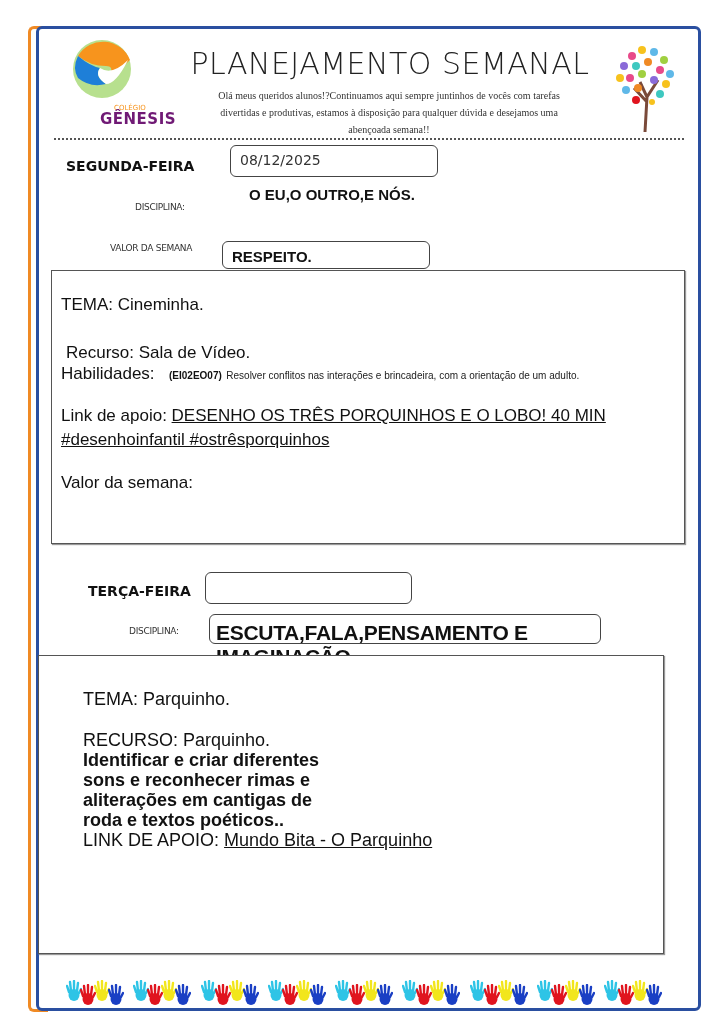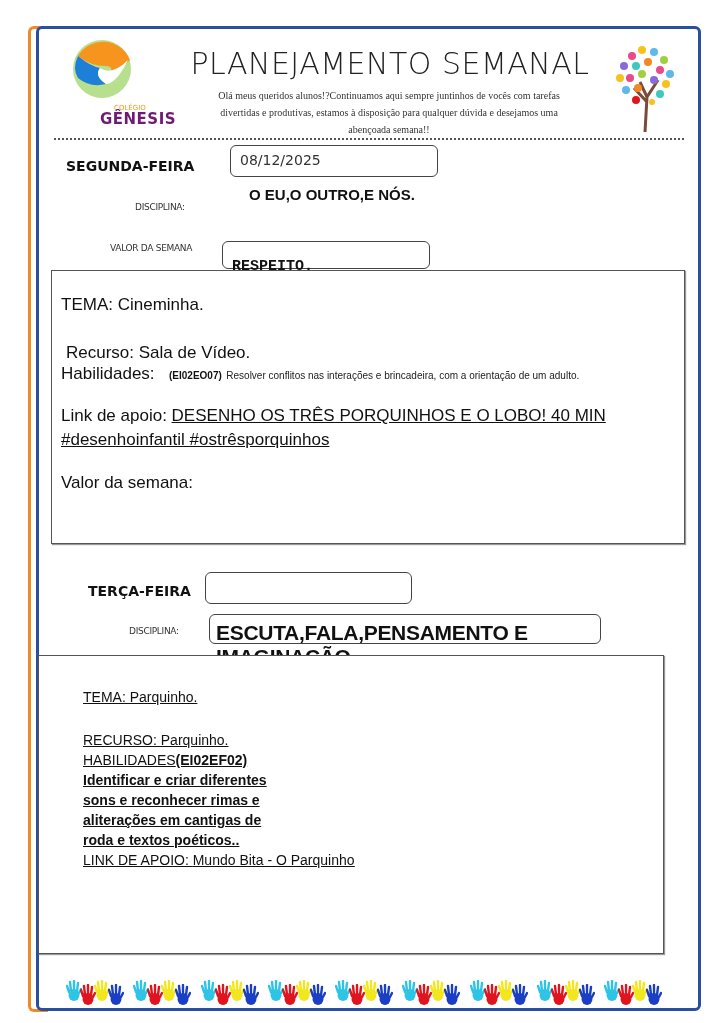--- a/index.html
+++ b/index.html
@@ -12,21 +12,21 @@
   .title { left:170px; top:46px; width:440px; text-align:center; font-family:"DejaVu Sans", sans-serif; font-size:30px; font-weight:300; letter-spacing:0.5px; color:#222; }
   .intro { left:176px; top:87px; width:426px; text-align:center; font-family:Liberation Serif, serif; font-size:10px; line-height:17px; color:#333; }
   .dots { left:54px; top:138px; width:630px; border-top:2px dotted #555; height:0; }
   .day { font-family:"DejaVu Sans", sans-serif; font-weight:bold; font-size:14px; color:#111; }
   .small-label { font-family:"DejaVu Sans", sans-serif; font-size:9px; color:#333; letter-spacing:-0.3px; }
   .rbox { border:1px solid #444; border-radius:6px; box-sizing:border-box; background:#fff; }
   .date { font-family:"DejaVu Sans", sans-serif; font-size:14px; color:#333; }
   .bold-h { font-family:"Liberation Sans", sans-serif; font-weight:bold; font-size:15px; color:#111; }
   .box { border:1px solid #555; box-sizing:border-box; background:#fff; box-shadow:1px 1px 1px #999; }
   .t18 { font-size:17px; color:#111; }
-  .t15 { font-size:14px; color:#111;text-decoration:underline; }
+  .t15 { font-size:18px; color:#111; }
   .u { text-decoration:underline; }
   .hands { left:66px; top:980px; width:596px; height:26px; display:flex; justify-content:space-between; }
 </style>
 </head>
 <body>
 
 <div class="abs frame-orange"></div>
 <div class="abs frame-blue"></div>
 
 <div class="abs logo">
@@ -77,21 +77,21 @@
 <div class="abs dots"></div>
 
 <div class="abs day" style="left:66px;top:158px;">SEGUNDA-FEIRA</div>
 <div class="abs rbox" style="left:230px;top:145px;width:208px;height:32px;">
   <span class="abs date" style="left:9px;top:6px;">08/12/2025</span>
 </div>
 <div class="abs bold-h" style="left:249px;top:186px;">O EU,O OUTRO,E NÓS.</div>
 <div class="abs small-label" style="left:135px;top:202px;">DISCIPLINA:</div>
 <div class="abs small-label" style="left:110px;top:243px;text-align:right;">VALOR DA SEMANA</div>
 <div class="abs rbox" style="left:222px;top:241px;width:208px;height:28px;">
-  <span class="abs bold-h" style="left:9px;top:16px;font-family:Liberation Mono, monospace;">RESPEITO.</span>
+  <span class="abs bold-h" style="left:9px;top:6px;">RESPEITO.</span>
 </div>
 
 <div class="abs box" style="left:51px;top:270px;width:634px;height:274px;">
   <div class="abs t18" style="left:9px;top:24px;">TEMA:  Cineminha.</div>
   <div class="abs t18" style="left:14px;top:72px;">Recurso: Sala de Vídeo.</div>
   <div class="abs" style="left:9px;top:96px;width:618px;line-height:13px;">
     <span class="t18">Habilidades:</span>
     <span style="font-size:10px;font-weight:bold;margin-left:10px;">(EI02EO07)</span>
     <span style="font-size:10px;color:#222;">Resolver conflitos nas interações e brincadeira, com  a orientação de um adulto.</span>
   </div>
@@ -107,21 +107,20 @@
 </div>
 <div class="abs small-label" style="left:129px;top:626px;">DISCIPLINA:</div>
 <div class="abs rbox" style="left:209px;top:614px;width:392px;height:30px;">
   <span class="abs bold-h" style="left:6px;top:6px;font-size:21px;letter-spacing:-0.3px;">ESCUTA,FALA,PENSAMENTO E IMAGINAÇÃO</span>
 </div>
 
 <div class="abs box" style="left:38px;top:655px;width:626px;height:299px;">
   <div class="abs t15" style="left:44px;top:33px;">TEMA: Parquinho.</div>
   <div class="abs t15" style="left:44px;top:74px;line-height:20px;">
     <div>RECURSO: Parquinho.</div>
-    <div><span>HABILIDADES</span><b>(EI02EF02)</b></div>
     <div style="font-weight:bold;">Identificar e criar diferentes</div>
     <div style="font-weight:bold;">sons e reconhecer rimas e</div>
     <div style="font-weight:bold;">aliterações em cantigas de</div>
     <div style="font-weight:bold;">roda e textos poéticos..</div>
     <div><span>LINK DE APOIO: </span><a class="u" style="color:#111;">Mundo Bita - O Parquinho</a></div>
   </div>
 </div>
 
 <div class="abs hands" id="hands">
     <span style="display: flex;">

